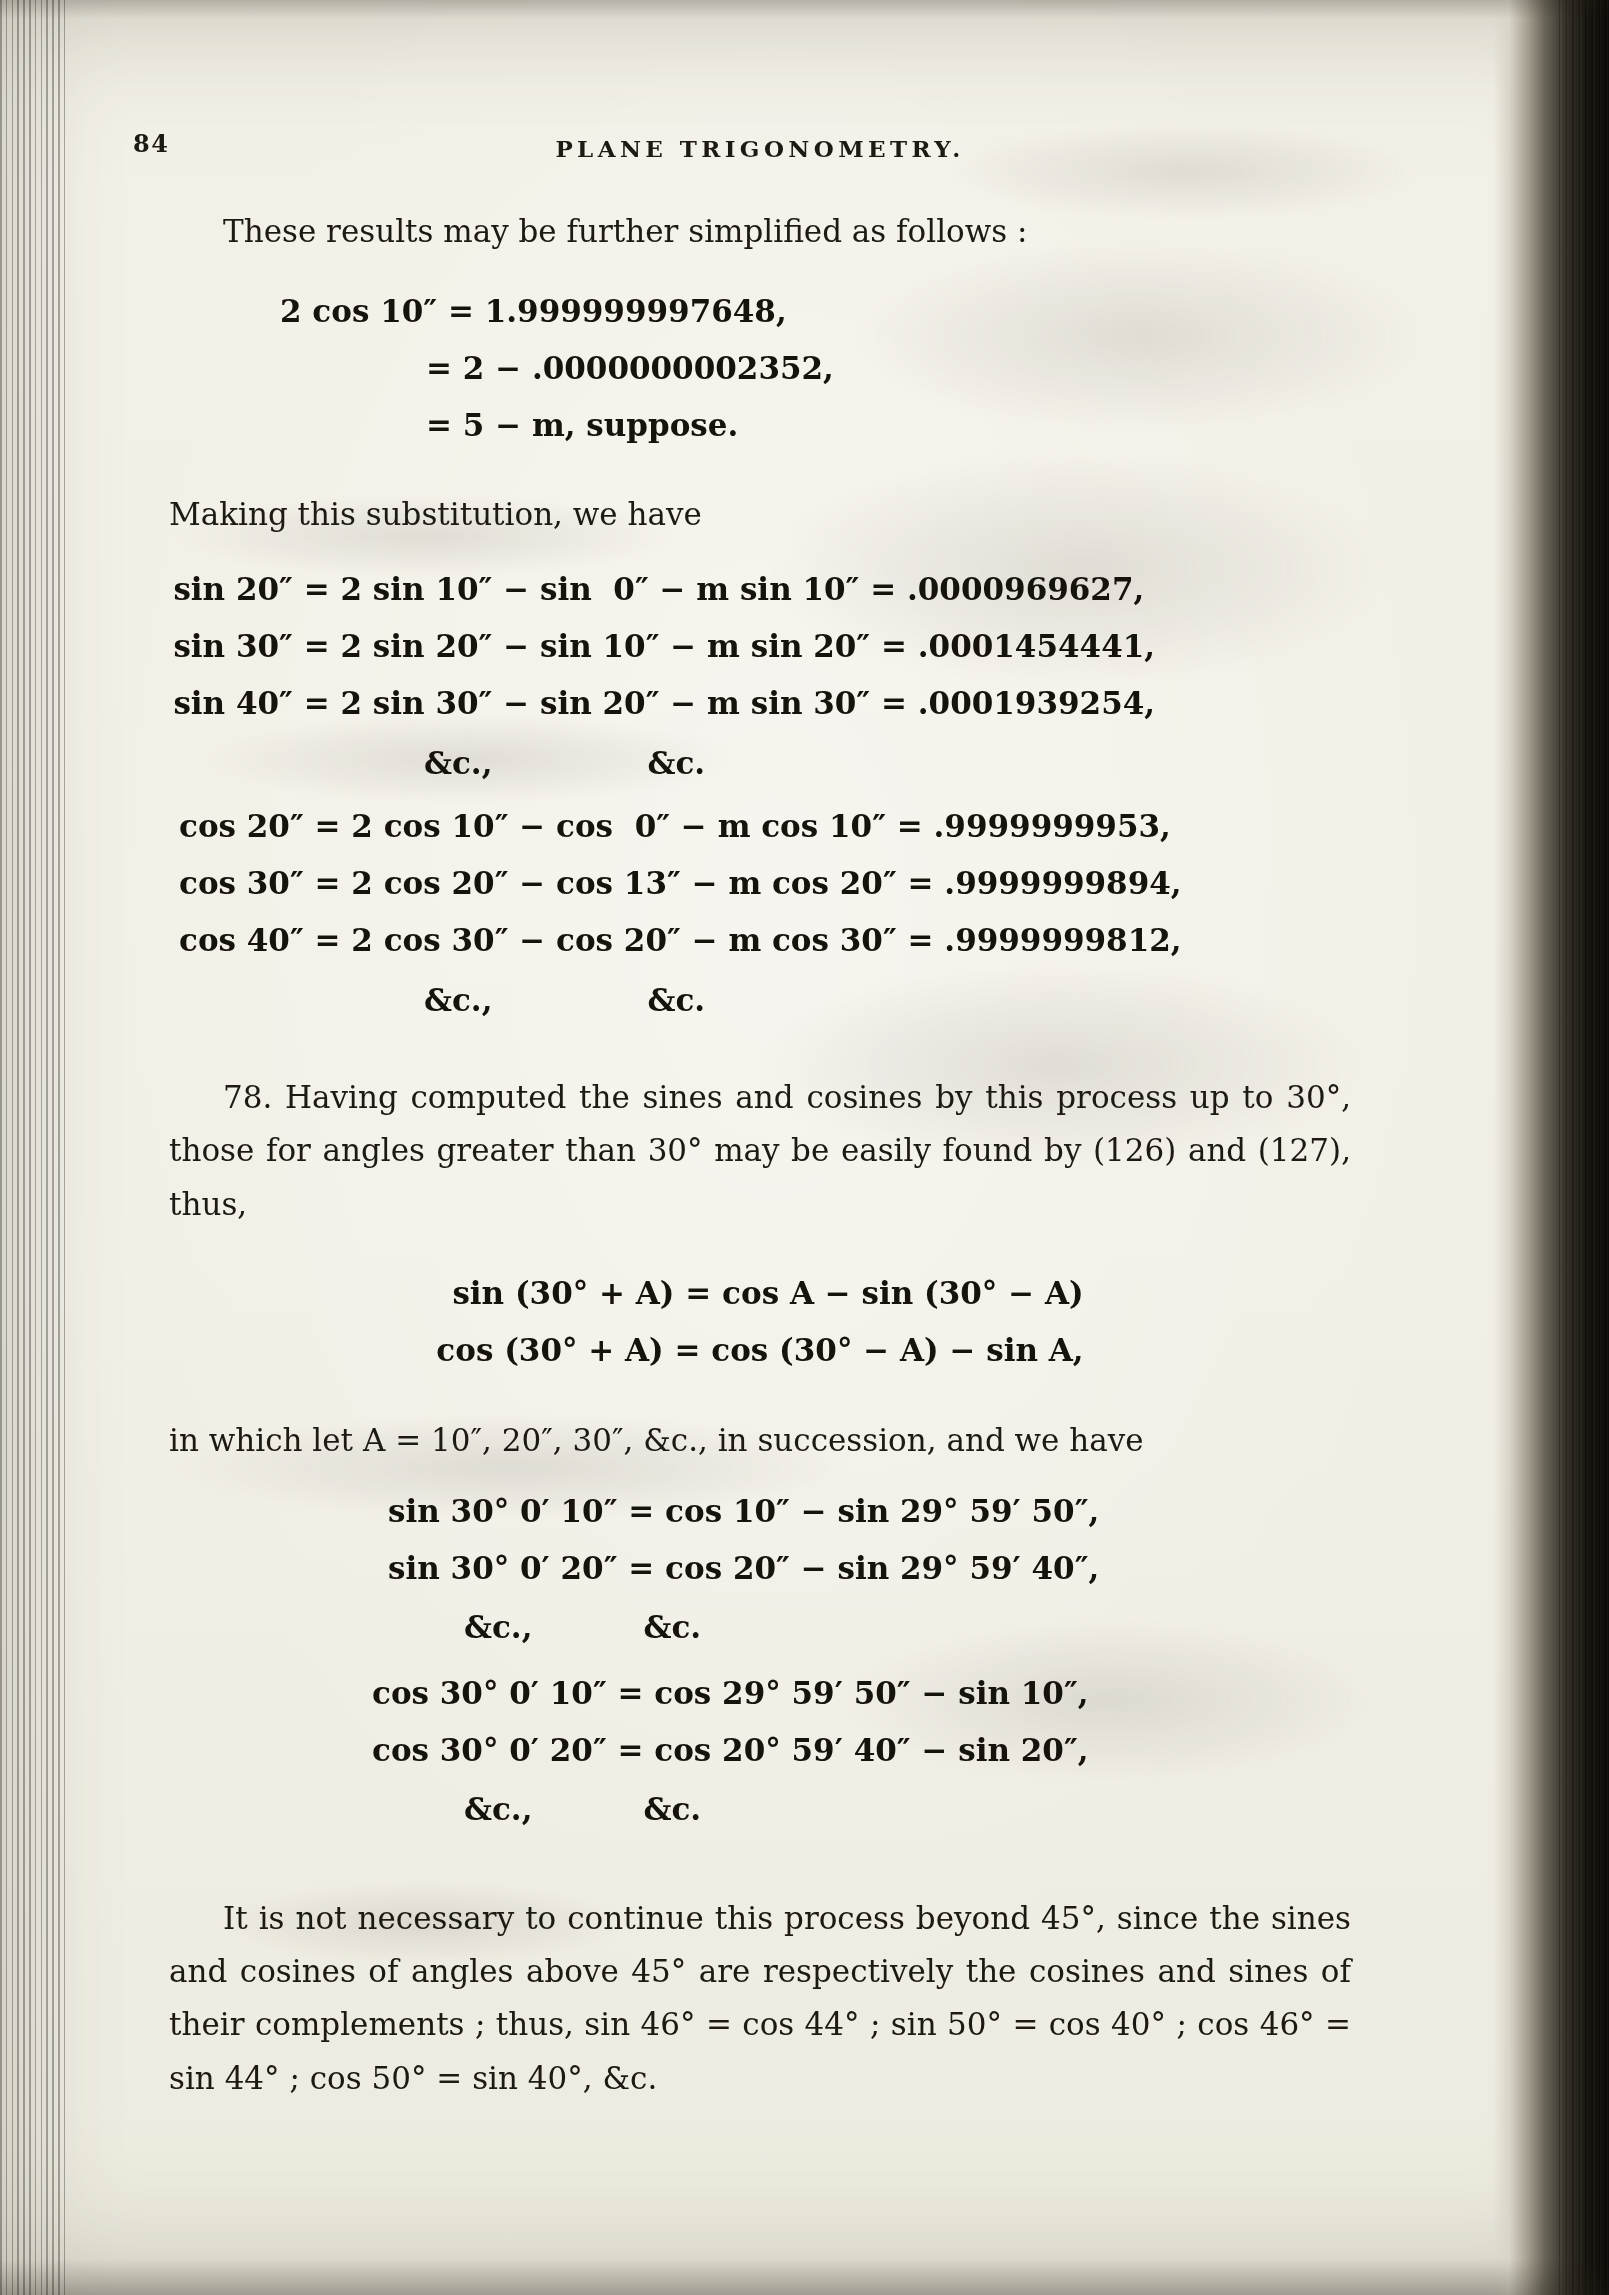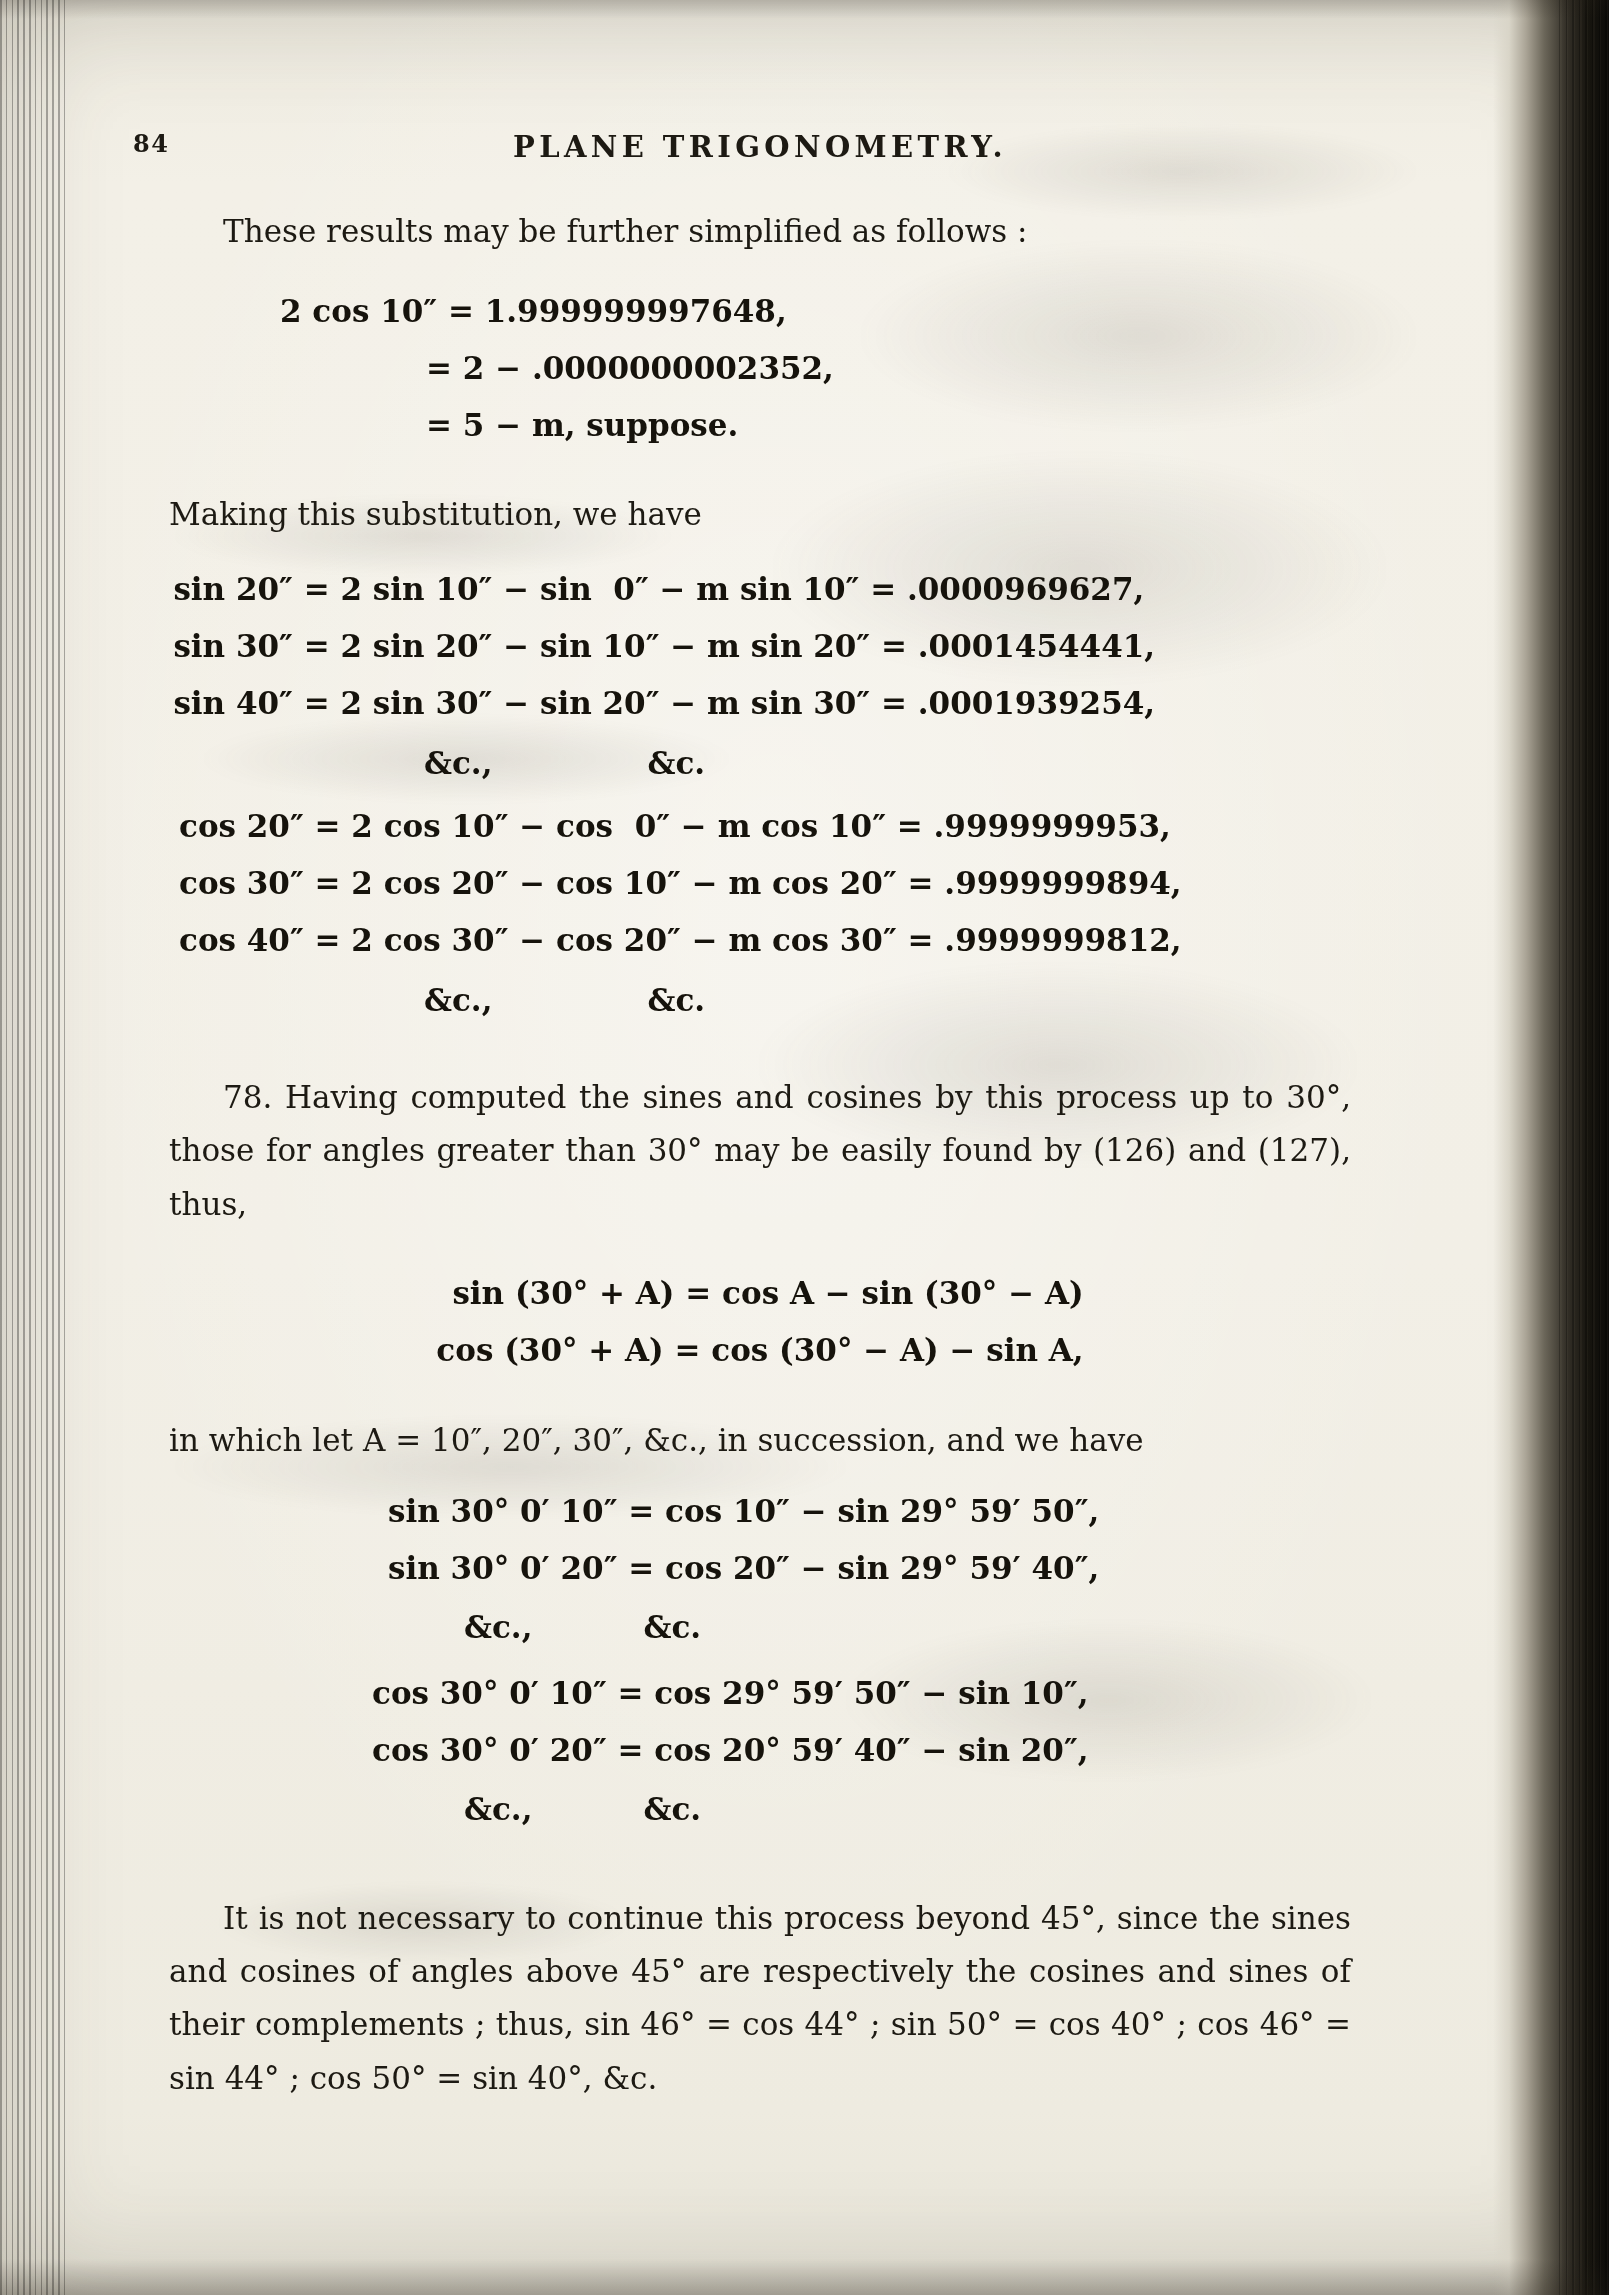--- a/index.html
+++ b/index.html
@@ -70,21 +70,21 @@
     position:absolute; left:169px; top:123px; width:1182px;
     color:#1d1a13; font-size:31px; line-height:1.5;
   }
 
   .header-row { position:relative; text-align:center; height:47px; }
   .page-number {
     position:absolute; left:-36px; top:2.9px;
     font-weight:bold; font-size:24px; letter-spacing:1.5px;
   }
   .running-head {
-    display:inline-block; font-weight:bold; font-size:29px; letter-spacing:4.4px;
+    display:inline-block; font-weight:bold; font-size:23px; letter-spacing:4.4px;
   }
 
   .para { text-align:justify; text-indent:54px; line-height:1.72; }
   .intro   { margin-top:35px; text-align:left; }
   .making  { margin-top:34px;  text-indent:0; text-align:left; }
   .para78  { margin-top:42px; }
   .inwhich { margin-top:35px; text-indent:0; }
   .closing { margin-top:54px; }
 
   .eq-line { white-space:pre; font-weight:bold; color:#16130c; line-height:1.84; }
@@ -162,21 +162,21 @@
       <div class="eq-line">sin 40″ = 2 sin 30″ − sin 20″ − m sin 30″ = .0001939254,</div>
     </div>
 
     <div class="etc-row etc-main">
       <span>&amp;c.,</span>
       <span>&amp;c.</span>
     </div>
 
     <div class="cos-block">
       <div class="eq-line">cos 20″ = 2 cos 10″ − cos  0″ − m cos 10″ = .9999999953,</div>
-      <div class="eq-line">cos 30″ = 2 cos 20″ − cos 10″ − m cos 20″ = .9999999894,</div>
+      <div class="eq-line">cos 30″ = 2 cos 20″ − cos 13″ − m cos 20″ = .9999999894,</div>
       <div class="eq-line">cos 40″ = 2 cos 30″ − cos 20″ − m cos 30″ = .9999999812,</div>
     </div>
 
     <div class="etc-row etc-main">
       <span>&amp;c.,</span>
       <span>&amp;c.</span>
     </div>
 
     <p class="para para78">78. Having computed the sines and cosines by this process up to 30°, those for angles greater than 30° may be easily found by (126) and (127), thus,</p>
 

